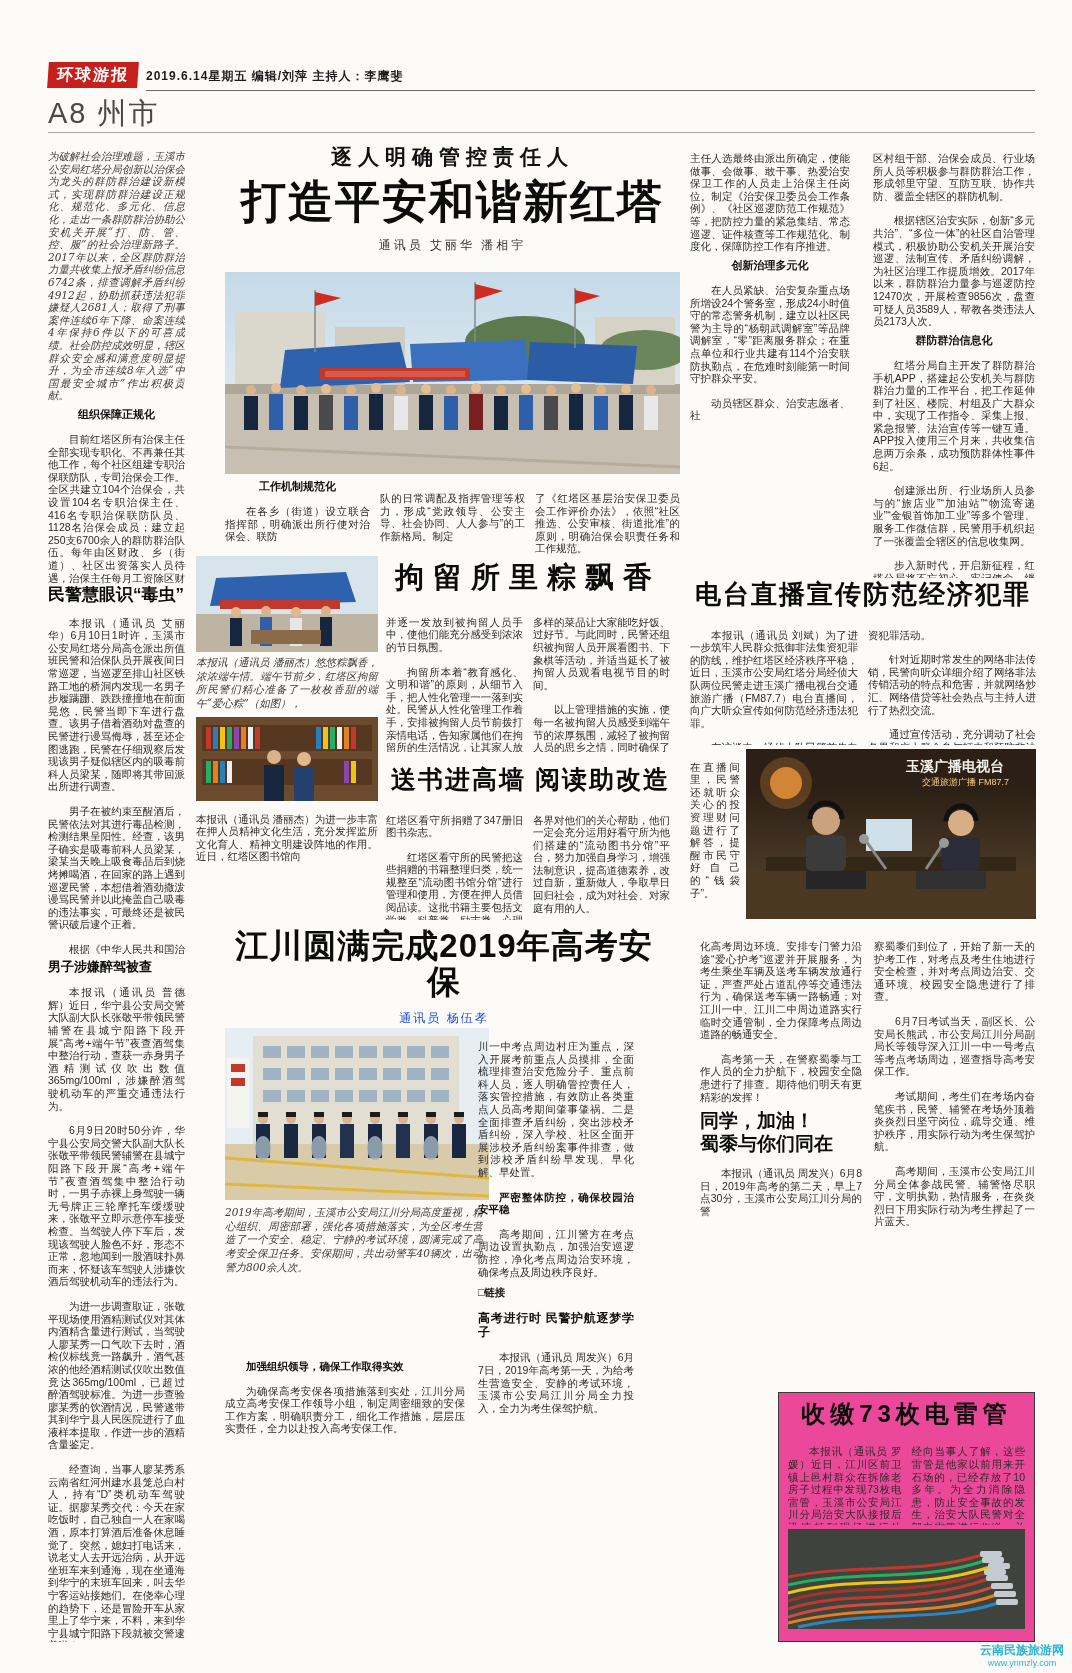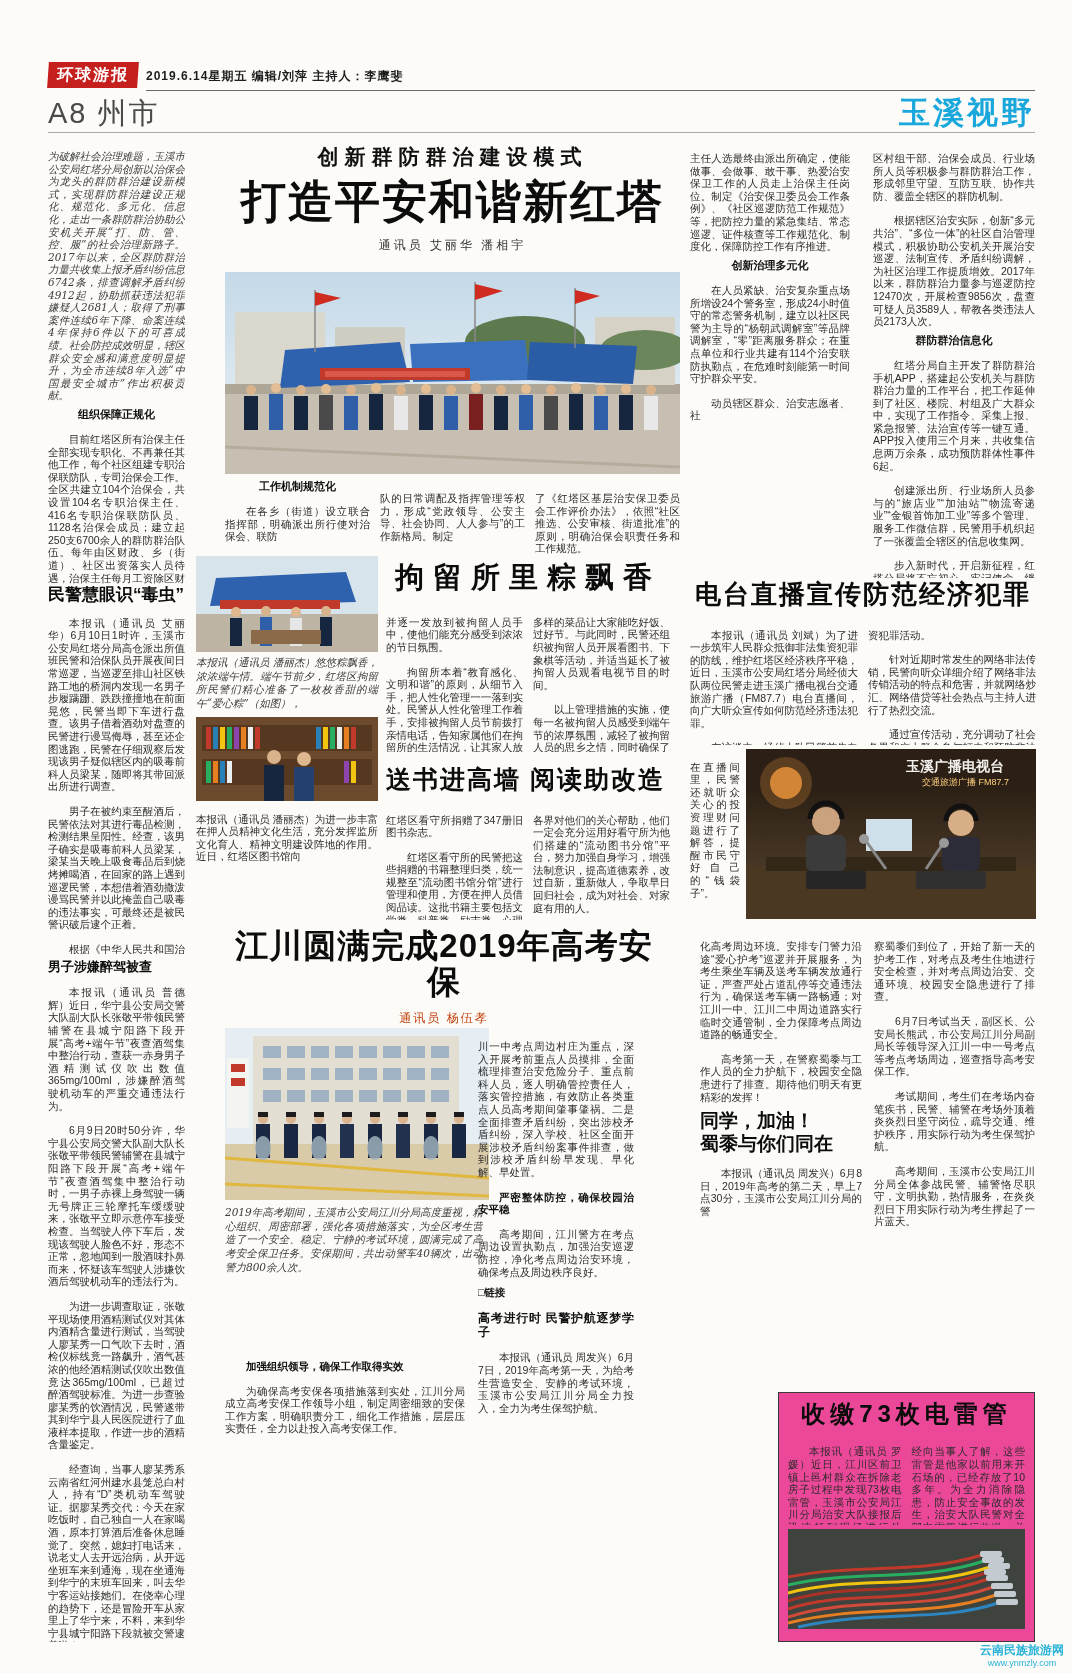--- a/index.html
+++ b/index.html
@@ -30,21 +30,20 @@
 </style>
 </head>
 <body>
 
 <div class="page">
 
   <div class="abs logo-box" style="left:48px;top:62px;width:90px;height:26px;">环球游报</div>
   <div class="abs dateline" style="left:146px;top:68px;width:700px;">2019.6.14星期五  编辑/刘萍  主持人：李鹰斐</div>
   <div class="abs rule" style="left:146px;top:90px;width:889px;"></div>
   <div class="abs pageno" style="left:48px;top:94px;"><span>A8</span>&nbsp;<span>州市</span></div>
-  <div class="abs banner" style="left:690px;top:92px;width:345px;">玉溪视野</div>
   <div class="abs rule" style="left:48px;top:132px;width:987px;background:#aaa;"></div>
 
   <div class="abs clip body-text" style="left:48px;top:138px;width:137px;height:446px;">
     <p class="serif-it noind">为破解社会治理难题，玉溪市公安局红塔分局创新以治保会为龙头的群防群治建设新模式，实现群防群治建设正规化、规范化、多元化、信息化，走出一条群防群治协助公安机关开展“打、防、管、控、服”的社会治理新路子。2017年以来，全区群防群治力量共收集上报矛盾纠纷信息6742条，排查调解矛盾纠纷4912起，协助抓获违法犯罪嫌疑人2681人；取得了刑事案件连续6年下降、命案连续4年保持6件以下的可喜成绩。社会防控成效明显，辖区群众安全感和满意度明显提升，为全市连续8年入选“中国最安全城市”作出积极贡献。</p>
     <div class="subhead">组织保障正规化</div>
     <p>目前红塔区所有治保主任全部实现专职化、不再兼任其他工作，每个社区组建专职治保联防队，专司治保会工作。全区共建立104个治保会，共设置104名专职治保主任、416名专职治保联防队员、1128名治保会成员；建立起250支6700余人的群防群治队伍。每年由区财政、乡（街道）、社区出资落实人员待遇，治保主任每月工资除区财政统筹支付外，参照“三委”成员标准，享受社区补贴待遇；专职治保联防队员每月工资不低于2000元；治保主任、专职治保联防队员每年按2000元标准配置个人服装、装备，并每年为每人购买一份不少于20万元的人身意外伤害保险。</p>
   </div>
 
   <div class="abs clip" style="left:48px;top:586px;width:137px;height:368px;">
     <div class="art-head" style="font-size:17px;margin-bottom:5px;">民警慧眼识“毒虫”</div>
@@ -61,21 +60,21 @@
       <p>本报讯（通讯员 普德辉）近日，华宁县公安局交警大队副大队长张敬平带领民警辅警在县城宁阳路下段开展“高考+端午节”夜查酒驾集中整治行动，查获一赤身男子酒精测试仪吹出数值365mg/100ml，涉嫌醉酒驾驶机动车的严重交通违法行为。</p>
       <p>6月9日20时50分许，华宁县公安局交警大队副大队长张敬平带领民警辅警在县城宁阳路下段开展“高考+端午节”夜查酒驾集中整治行动时，一男子赤裸上身驾驶一辆无号牌正三轮摩托车缓缓驶来，张敬平立即示意停车接受检查。当驾驶人停下车后，发现该驾驶人脸色不好，形态不正常，忽地闻到一股酒味扑鼻而来，怀疑该车驾驶人涉嫌饮酒后驾驶机动车的违法行为。</p>
       <p>为进一步调查取证，张敬平现场使用酒精测试仪对其体内酒精含量进行测试，当驾驶人廖某秀一口气吹下去时，酒检仪标线竟一路飙升，酒气甚浓的他经酒精测试仪吹出数值竟达365mg/100ml，已超过醉酒驾驶标准。为进一步查验廖某秀的饮酒情况，民警遂带其到华宁县人民医院进行了血液样本提取，作进一步的酒精含量鉴定。</p>
       <p>经查询，当事人廖某秀系云南省红河州建水县笼总白村人，持有“D”类机动车驾驶证。据廖某秀交代：今天在家吃饭时，自己独自一人在家喝酒，原本打算酒后准备休息睡觉了。突然，媳妇打电话来，说老丈人去开远治病，从开远坐班车来到通海，现在坐通海到华宁的末班车回来，叫去华宁客运站接她们。在侥幸心理的趋势下，还是冒险开车从家里上了华宁来，不料，来到华宁县城宁阳路下段就被交警逮着啦！</p>
       <p>目前，案件正在办理之中。</p>
 
     </div>
   </div>
 
   <div class="abs" style="left:225px;top:143px;width:455px;text-align:center;">
-    <div style="font-size:21px;font-weight:bold;letter-spacing:6px;color:#111;">创新群防群治建设模式</div>
+    <div style="font-size:21px;font-weight:bold;letter-spacing:6px;color:#111;">逐人明确管控责任人</div>
     <div class="art-head" style="font-size:45px;letter-spacing:2px;margin-top:6px;">打造平安和谐新红塔</div>
     <div style="font-size:12px;letter-spacing:3px;margin-top:10px;color:#333;">通讯员 艾丽华 潘相宇</div>
   </div>
 
   <svg class="abs photo" style="left:225px;top:272px;" width="455" height="202" viewBox="0 0 455 202">
     <defs>
       <linearGradient id="sky1" x1="0" y1="0" x2="0" y2="1">
         <stop offset="0" stop-color="#c4d9e8"></stop>
           <stop offset="1" stop-color="#eef3f5"></stop>
       </linearGradient>
@@ -275,21 +274,21 @@
           <circle cx="108" cy="42" r="7" fill="#e0b88f"></circle>
           <rect x="98" y="50" width="20" height="34" fill="#24406e"></rect>
         </g>
     </svg>
     <div class="body-text" style="margin-top:5px;">
         <p class="noind">本报讯（通讯员 潘丽杰）为进一步丰富在押人员精神文化生活，充分发挥监所文化育人、精神文明建设阵地的作用。近日，红塔区图书馆向</p>
       </div>
   </div>
 
   <div class="abs" style="left:386px;top:766px;width:284px;">
-    <div class="art-head" style="font-size:25px;letter-spacing:2px;text-align:left;">送书进高墙  阅读助改造</div>
+    <div class="art-head" style="font-size:25px;letter-spacing:2px;text-align:right;">送书进高墙  阅读助改造</div>
     <div class="cols body-text clip" style="margin-top:8px;height:118px;">
       <div>
         <p class="noind">红塔区看守所捐赠了347册旧图书杂志。</p>
         <p>红塔区看守所的民警把这些捐赠的书籍整理归类，统一规整至“流动图书馆分馆”进行管理和使用，方便在押人员借阅品读。这批书籍主要包括文学类、科普类、励志类、心理辅导类图书，非常适合在押人员阅读，深受在押人员的欢迎。</p>
 
       </div>
       <div>
         <p class="noind">各界对他们的关心帮助，他们一定会充分运用好看守所为他们搭建的“流动图书分馆”平台，努力加强自身学习，增强法制意识，提高道德素养，改过自新，重新做人，争取早日回归社会，成为对社会、对家庭有用的人。</p>
         <p>据了解，红塔区看守所还购买了《弟子规》、《三字经》、《了凡四训》等传统文化书籍和法律书籍约500册，价值2000元，全部分发至各监室。</p>
       </div>
@@ -344,21 +343,21 @@
         <line x1="140" y1="120" x2="120" y2="92" stroke="#888" stroke-width="3"></line>
         <circle cx="118" cy="90" r="5" fill="#999"></circle>
         <line x1="180" y1="120" x2="196" y2="96" stroke="#888" stroke-width="3"></line>
         <circle cx="198" cy="94" r="5" fill="#999"></circle>
       </svg>
     </div>
   </div>
 
   <div class="abs" style="left:228px;top:928px;width:432px;text-align:center;">
     <div class="art-head" style="font-size:33px;letter-spacing:1px;">江川圆满完成2019年高考安保</div>
-    <div style="font-size:12px;letter-spacing:2px;margin-top:9px;color:#c2410c;">通讯员 杨伍孝</div>
+    <div style="font-size:12px;letter-spacing:2px;margin-top:9px;color:#1d4ed8;">通讯员 杨伍孝</div>
   </div>
 
   <svg class="abs photo" style="left:225px;top:1028px;" width="264" height="172" viewBox="0 0 264 172">
     <rect width="264" height="172" fill="#e6edf3"></rect>
     <rect x="28" y="8" width="206" height="108" fill="#e2ded2"></rect>
     <g fill="#9fb3c4">
       <rect x="38" y="18" width="18" height="12"></rect>
         <rect x="62" y="18" width="18" height="12"></rect>
         <rect x="86" y="18" width="18" height="12"></rect>
         <rect x="110" y="18" width="18" height="12"></rect>

